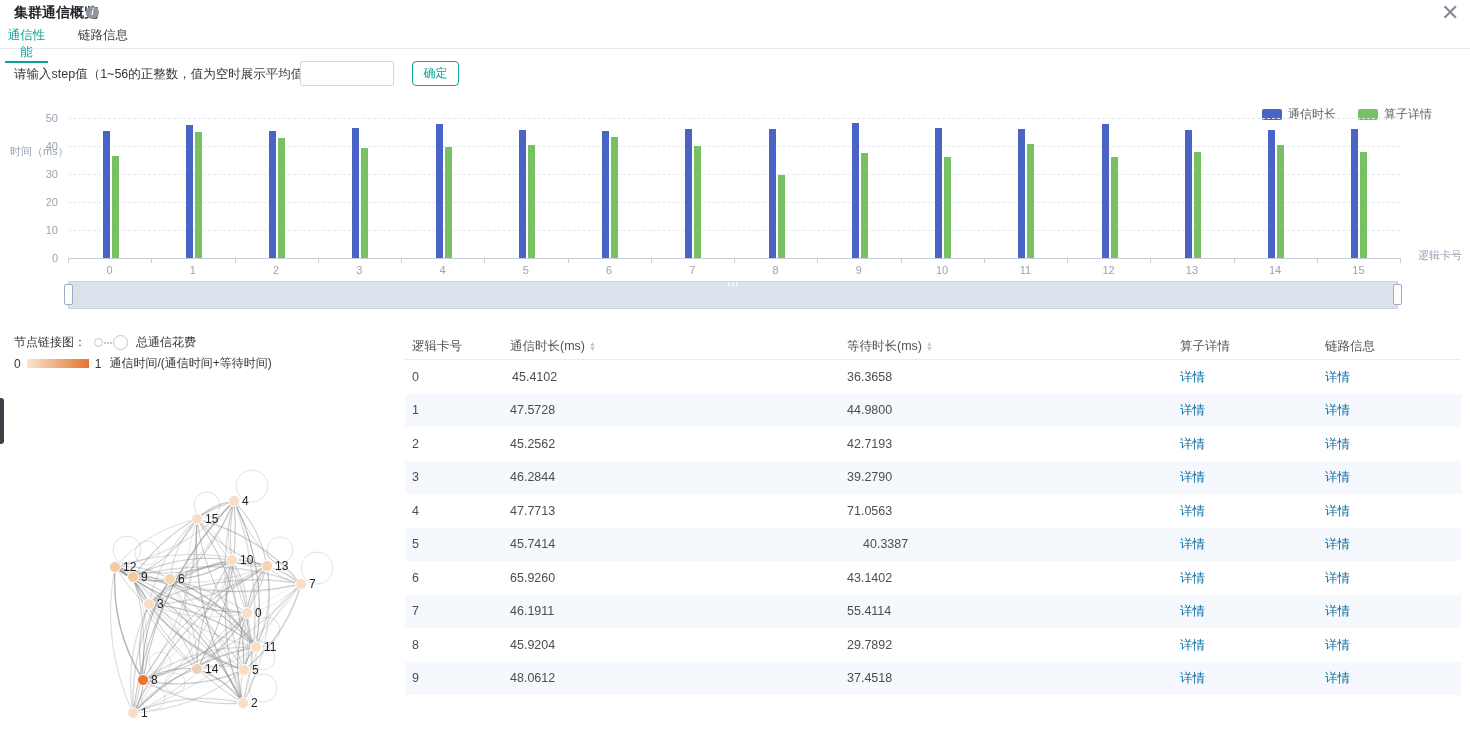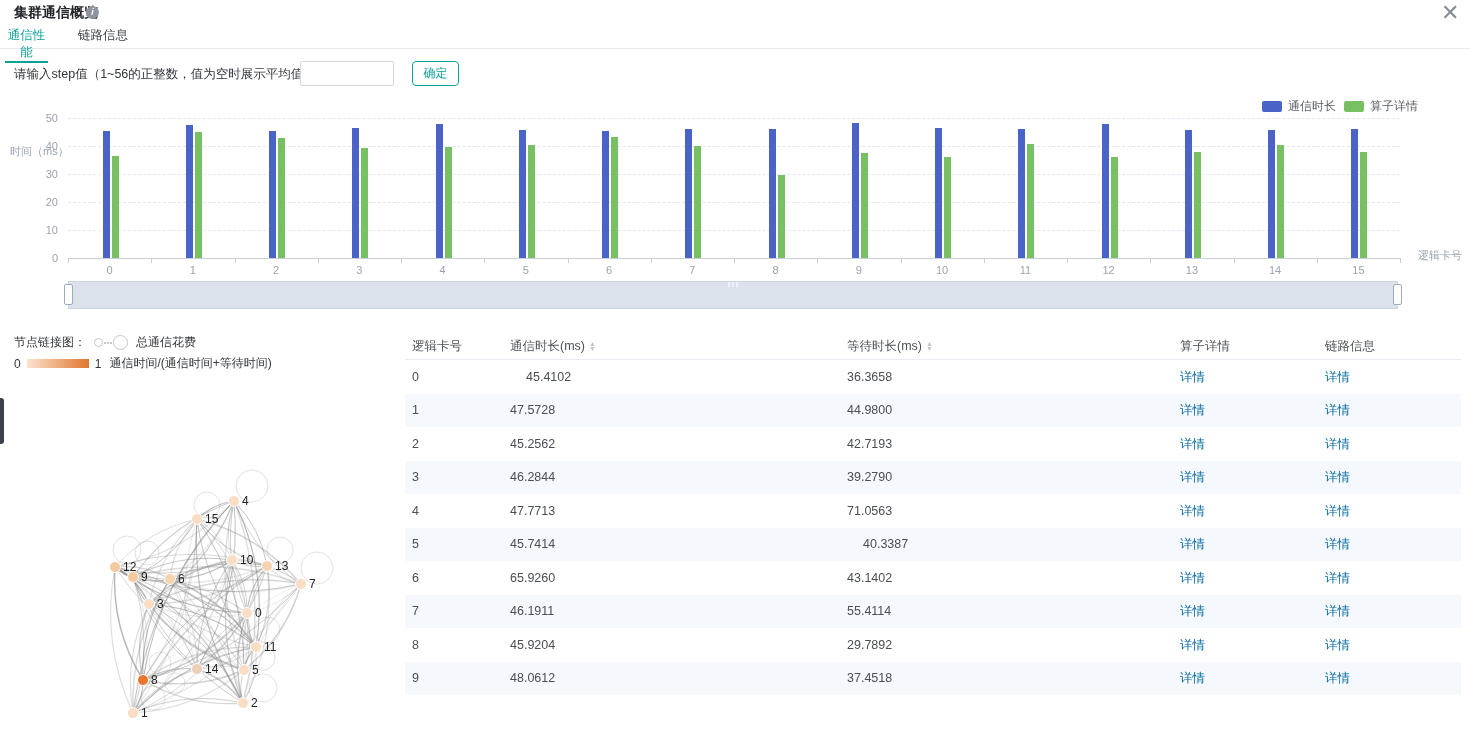--- a/index.html
+++ b/index.html
@@ -32,21 +32,21 @@
   
   #chart { left:0; top:90px; width:1470px; height:196px; }
   .gridline { position:absolute; left:68px; width:1332px; border-top:1px dashed #e2e7f2; }
   .axis-x { position:absolute; left:68px; width:1332px; border-top:1px solid #c9ced9; }
   .ytick { position:absolute; width:50px; text-align:right; font-size:11px; color:#9aa3b2; }
   .xtick-label { position:absolute; font-size:11px; color:#9aa3b2; transform:translateX(-50%); }
   .xtick-mark { position:absolute; width:1px; height:5px; background:#c9ced9; }
   .bar { position:absolute; width:7px; }
   #y-name { left:10px; top:8px; font-size:11px; color:#9aa3b2;margin-top:46px; }
   #x-name { left:1418px; top:158px; font-size:11px; color:#9aa3b2; }
-  #chart-legend { position:absolute; left:1262px; top:8px; display:flex; gap:8px; align-items:center;justify-content:space-between; }
+  #chart-legend { position:absolute; left:1262px; top:16px; display:flex; gap:22px; align-items:center;justify-content:space-between; }
   .legend-item { display:flex; align-items:center; gap:6px; font-size:12px; color:#5c6166; }
   .legend-swatch { width:20px; height:11px; border-radius:2px; }
 
   
   #dataslider { left:68px; top:281px; width:1330px; height:28px; background:#dce2ec;
     border:1px solid #cbd4e2; }
   .slider-handle { position:absolute; top:2px; width:9px; height:21px; background:#fdfdfe;
     border:1px solid #9fabbf; border-radius:2px; cursor:ew-resize; }
   #slider-grip { position:absolute; left:50%; top:0px; transform:translateX(-50%);
     display:flex; gap:2px; }
@@ -410,21 +410,21 @@
         <div class="th" style="left:775px">
      <span>算子详情</span>
         </div>
         <div class="th" style="left:920px">
      <span>链路信息</span>
         </div>
       </div>
     <div id="tbody">
         <div class="trow">
      <div class="td" style="left:7px">0</div>
-     <div class="td" style="left:121px">45.4102</div>
+     <div class="td" style="left:107px">45.4102</div>
      <div class="td" style="left:442px">36.3658</div>
      <div class="td detail-link" style="left:775px">详情</div>
      <div class="td detail-link" style="left:920px">详情</div>
    </div>
         <div class="trow stripe">
      <div class="td" style="left:7px">1</div>
      <div class="td" style="left:105px">47.5728</div>
      <div class="td" style="left:442px">44.9800</div>
      <div class="td detail-link" style="left:775px">详情</div>
      <div class="td detail-link" style="left:920px">详情</div>

